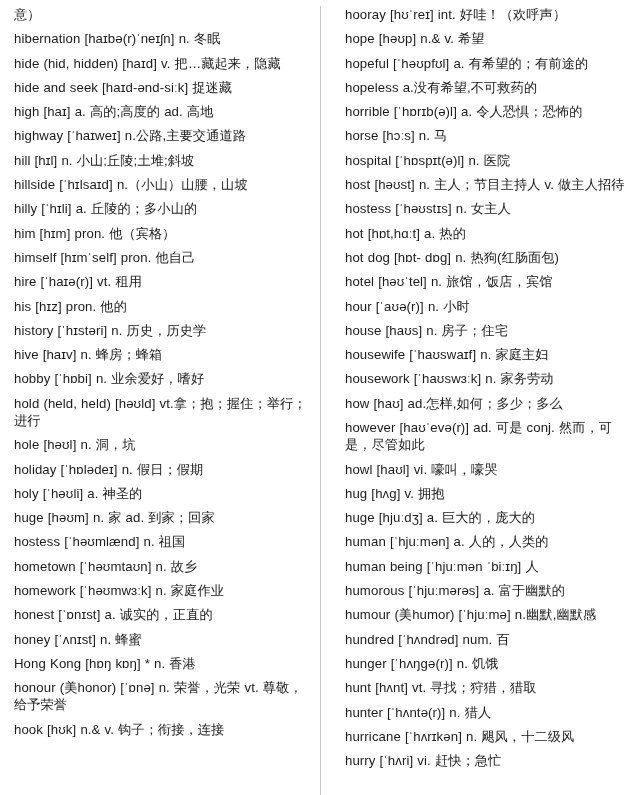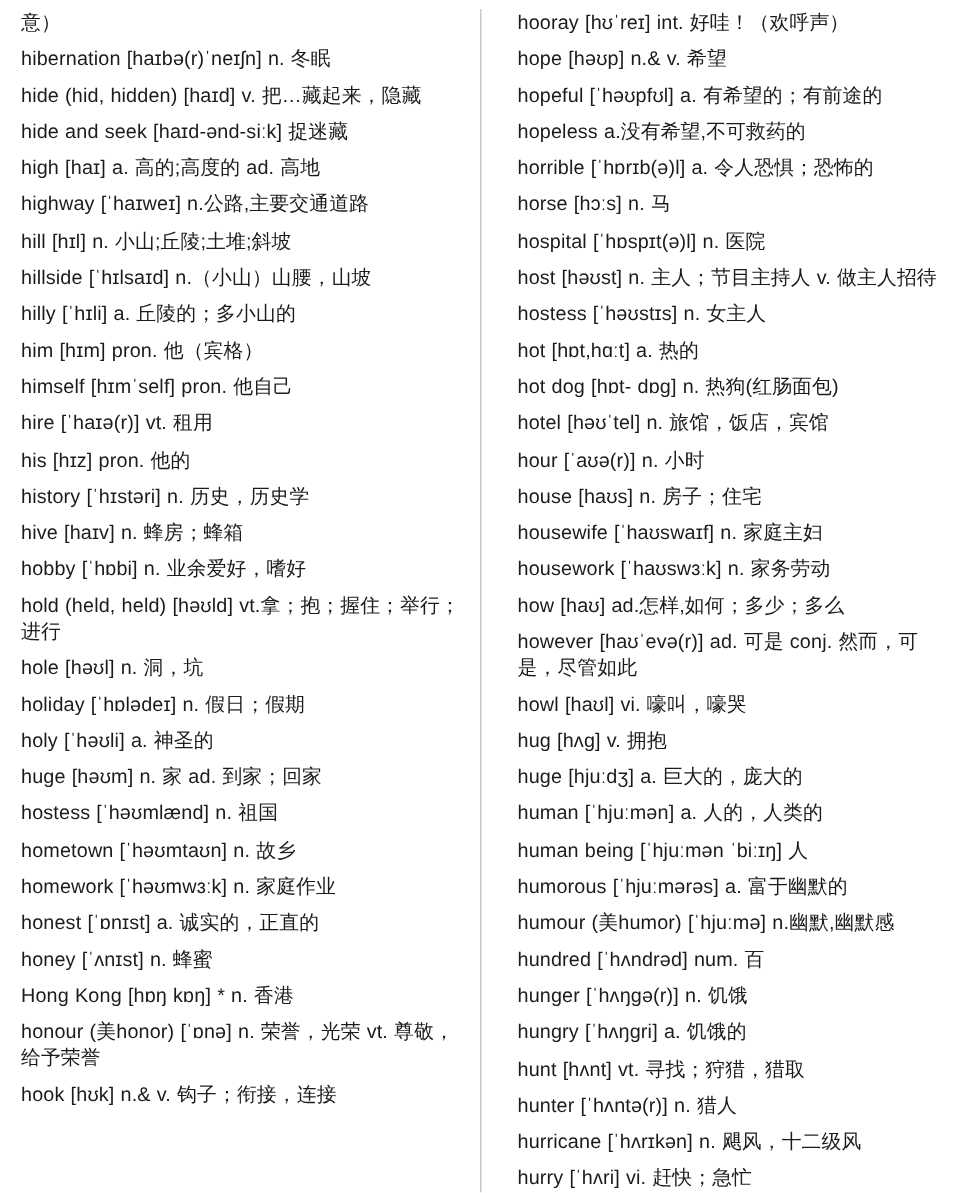--- a/index.html
+++ b/index.html
@@ -100,20 +100,19 @@
     <div class="entry cont">however [haʊˈevə(r)] ad. 可是 conj. 然而，可是，尽管如此</div>
     <div class="entry">howl [haʊl] vi. 嚎叫，嚎哭</div>
     <div class="entry">hug [hʌg] v. 拥抱</div>
     <div class="entry">huge [hjuːdʒ] a. 巨大的，庞大的</div>
     <div class="entry">human [ˈhjuːmən] a. 人的，人类的</div>
     <div class="entry">human being [ˈhjuːmən ˈbiːɪŋ] 人</div>
     <div class="entry">humorous [ˈhjuːmərəs] a. 富于幽默的</div>
     <div class="entry">humour (美humor) [ˈhjuːmə] n.幽默,幽默感</div>
     <div class="entry">hundred [ˈhʌndrəd] num. 百</div>
     <div class="entry">hunger [ˈhʌŋgə(r)] n. 饥饿</div>
-    <div class="entry">hungry [ˈhʌŋgri] a. 饥饿的</div>
     <div class="entry">hunt [hʌnt] vt. 寻找；狩猎，猎取</div>
     <div class="entry">hunter [ˈhʌntə(r)] n. 猎人</div>
     <div class="entry">hurricane [ˈhʌrɪkən] n. 飓风，十二级风</div>
     <div class="entry">hurry [ˈhʌri] vi. 赶快；急忙</div>
   </div>
 
 </div>
 
 </body></html>

